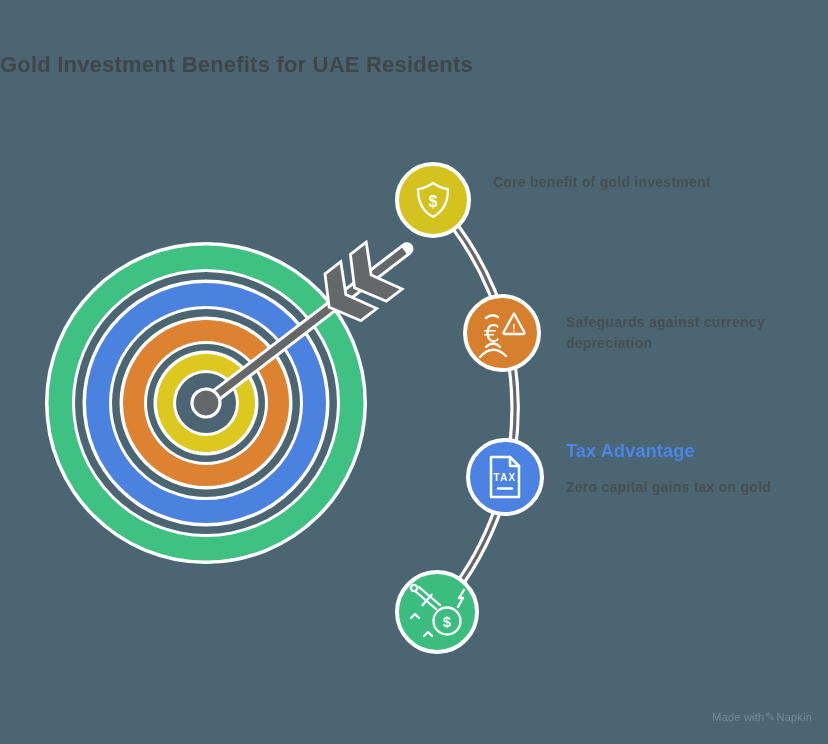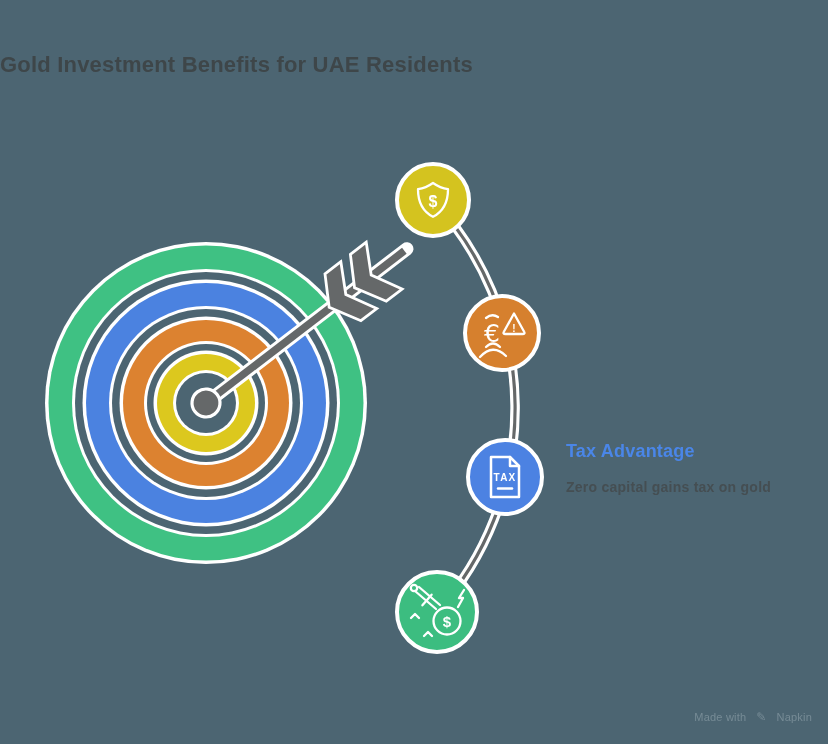--- a/index.html
+++ b/index.html
@@ -17,21 +17,21 @@
               font-size:22px;font-weight:bold;color:var(--title_text);letter-spacing:.2px;}
   .item{position:absolute;}
   .item h3{margin:0;font-size:18px;font-weight:bold;letter-spacing:.2px;line-height:21px;}
   .item p{margin:15px 0 0;font-size:14px;font-weight:bold;color:var(--body_text);
           line-height:21px;letter-spacing:.25px;}
   #item1{left:493px;top:157px;width:260px;}
   #item2{left:566px;top:297px;width:222px;}
   #item3{left:566px;top:441px;width:262px;}
   #item4{left:493px;top:577px;width:248px;}
   .footer{position:absolute;right:16px;bottom:20px;font-size:11px;color:var(--footer_text);
-          opacity:.5;display:flex;gap:10px;align-items:center;letter-spacing:.2px;}
+          opacity:.5;display:flex;gap:1px;align-items:center;letter-spacing:.2px;}
   .footer .pen{font-size:12px;}
   
   .fw{fill:#fff;} .fbg{fill:var(--bg);}
   .fgreen{fill:var(--target_green);} .fblue{fill:var(--target_blue);}
   .forange{fill:var(--target_orange);} .fyellow{fill:var(--target_yellow);}
   .arc-outer{fill:none;stroke:#fff;stroke-width:9.5px;}
   .arc-inner{fill:none;stroke:var(--arrow_gray);stroke-width:3.2px;}
   .shaft-outer{stroke:#fff;stroke-width:13.5px;stroke-linecap:round;}
   .shaft-inner{stroke:var(--arrow_gray);stroke-width:7.5px;}
   .feather{fill:var(--arrow_gray);stroke:#fff;stroke-width:2.8px;stroke-linejoin:miter;}
@@ -128,22 +128,24 @@
         <path class="ic" d="M 27 -22 L 22 -14 L 26 -14 L 21 -5" stroke-width="2"></path>
         <path class="ic" d="M -26 6 L -22 2 L -18 6" stroke-width="2"></path>
         <path class="ic" d="M -13 24 L -9 20 L -5 24" stroke-width="2"></path>
       </g>
     </g>
   </svg>
 
   <div class="page-title">Gold Investment Benefits for UAE Residents</div>
 
   <div class="item" id="item1">
+    <p>Core benefit of gold investment</p>
   </div>
   <div class="item" id="item2">
+    <p>Safeguards against currency depreciation</p>
   </div>
   <div class="item" id="item3">
     <h3 style="color: rgb(74, 134, 232);">Tax Advantage</h3>
     <p>Zero capital gains tax on gold</p>
   </div>
 
   <div class="footer">
     <span>Made with</span>
     <span class="pen">✎</span>
     <span>Napkin</span>

